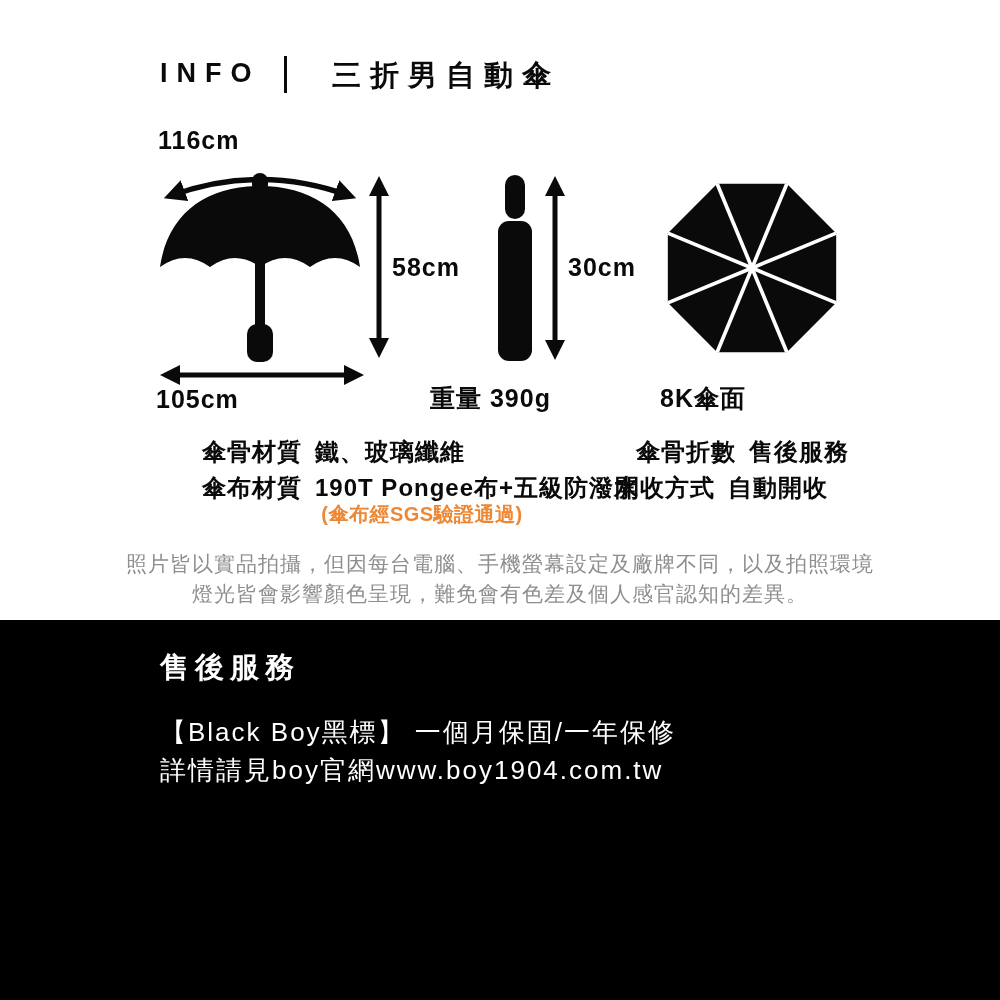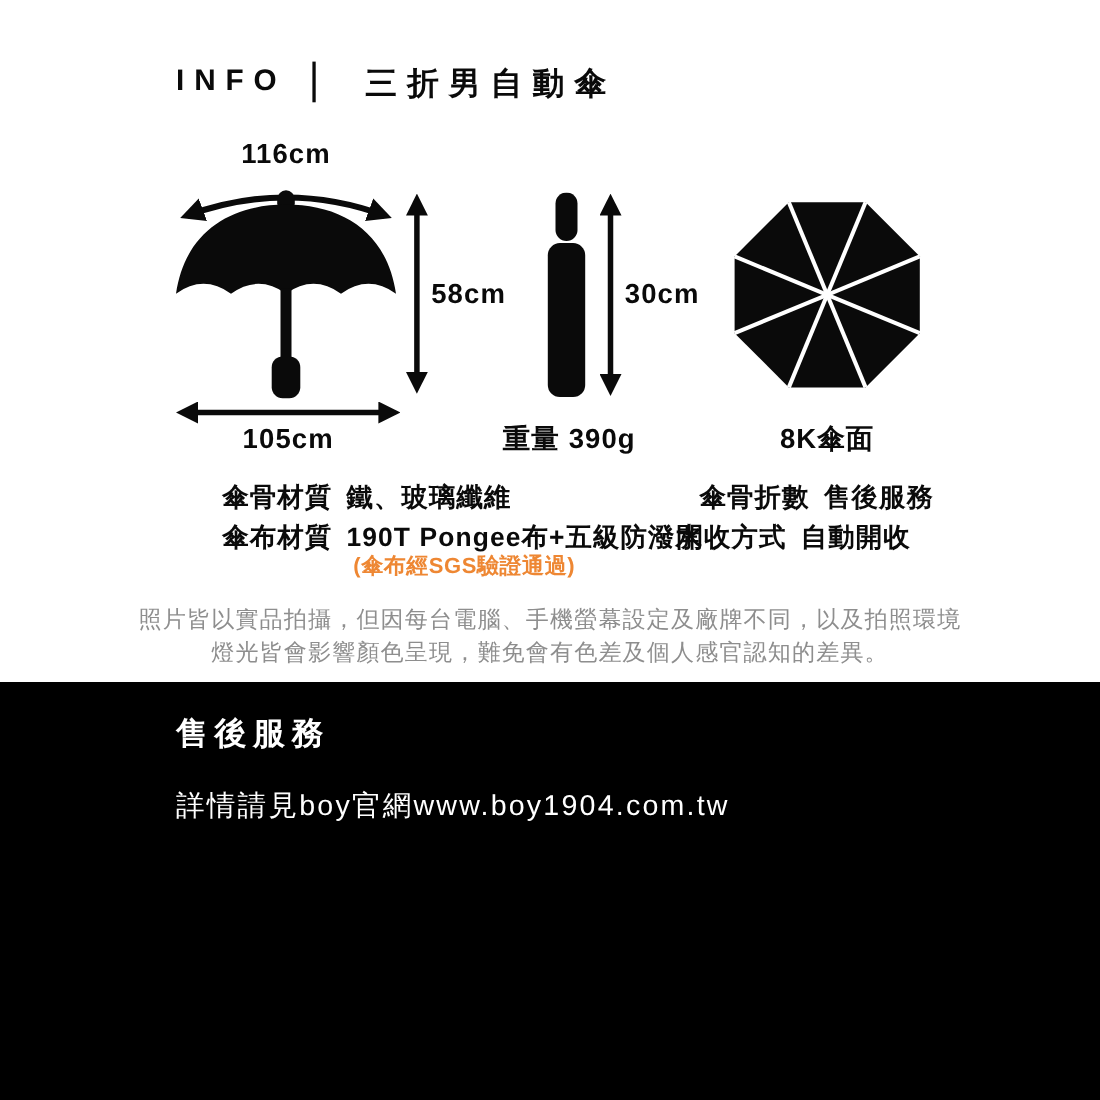--- a/index.html
+++ b/index.html
@@ -8,21 +8,21 @@
     background:#ffffff; font-family:"Liberation Sans", sans-serif; color:#0a0a0a;
   }
   .abs { position:absolute; }
 
   
   .brand { position:absolute; left:160px; top:58px; font-size:27px; font-weight:bold; letter-spacing:9px; }
   .hdr-divider { position:absolute; left:284px; top:56px; width:3px; height:37px; background:#0a0a0a; }
   .title { position:absolute; left:332px; top:56px; font-size:29px; font-weight:bold; letter-spacing:9px; }
 
   
-  .dim { position:absolute; font-size:25px; font-weight:bold; text-align:center; letter-spacing:1px; }
+  .dim { position:absolute; font-size:25px; font-weight:bold; text-align:left; letter-spacing:1px; }
 
   
   .spec-row { position:absolute; display:flex; gap:13px; font-size:24px; font-weight:bold; white-space:nowrap; letter-spacing:1px; }
   .sgs-note { position:absolute; left:288px; top:501px; width:268px; text-align:center;
               font-size:20px; font-weight:bold; letter-spacing:0.5px; }
 
   
   .disclaimer { position:absolute; left:0; top:549px; width:1000px; text-align:center;
                 font-weight:500; font-size:21px; line-height:30px; letter-spacing:1px; }
 
@@ -123,18 +123,19 @@
 
   <div class="disclaimer" style="color:#8E8E8E;">
     <div>照片皆以實品拍攝，但因每台電腦、手機螢幕設定及廠牌不同，以及拍照環境</div>
     <div>燈光皆會影響顏色呈現，難免會有色差及個人感官認知的差異。</div>
   </div>
 
   <div class="service">
     <div class="service-inner">
       <div class="service-title">售後服務</div>
       <div class="service-warranty">
+        <div>【Black Boy黑標】 一個月保固/一年保修</div>
         <div>詳情請見boy官網www.boy1904.com.tw</div>
       </div>
     </div>
   </div>
 
 </div>
 
 </body></html>

